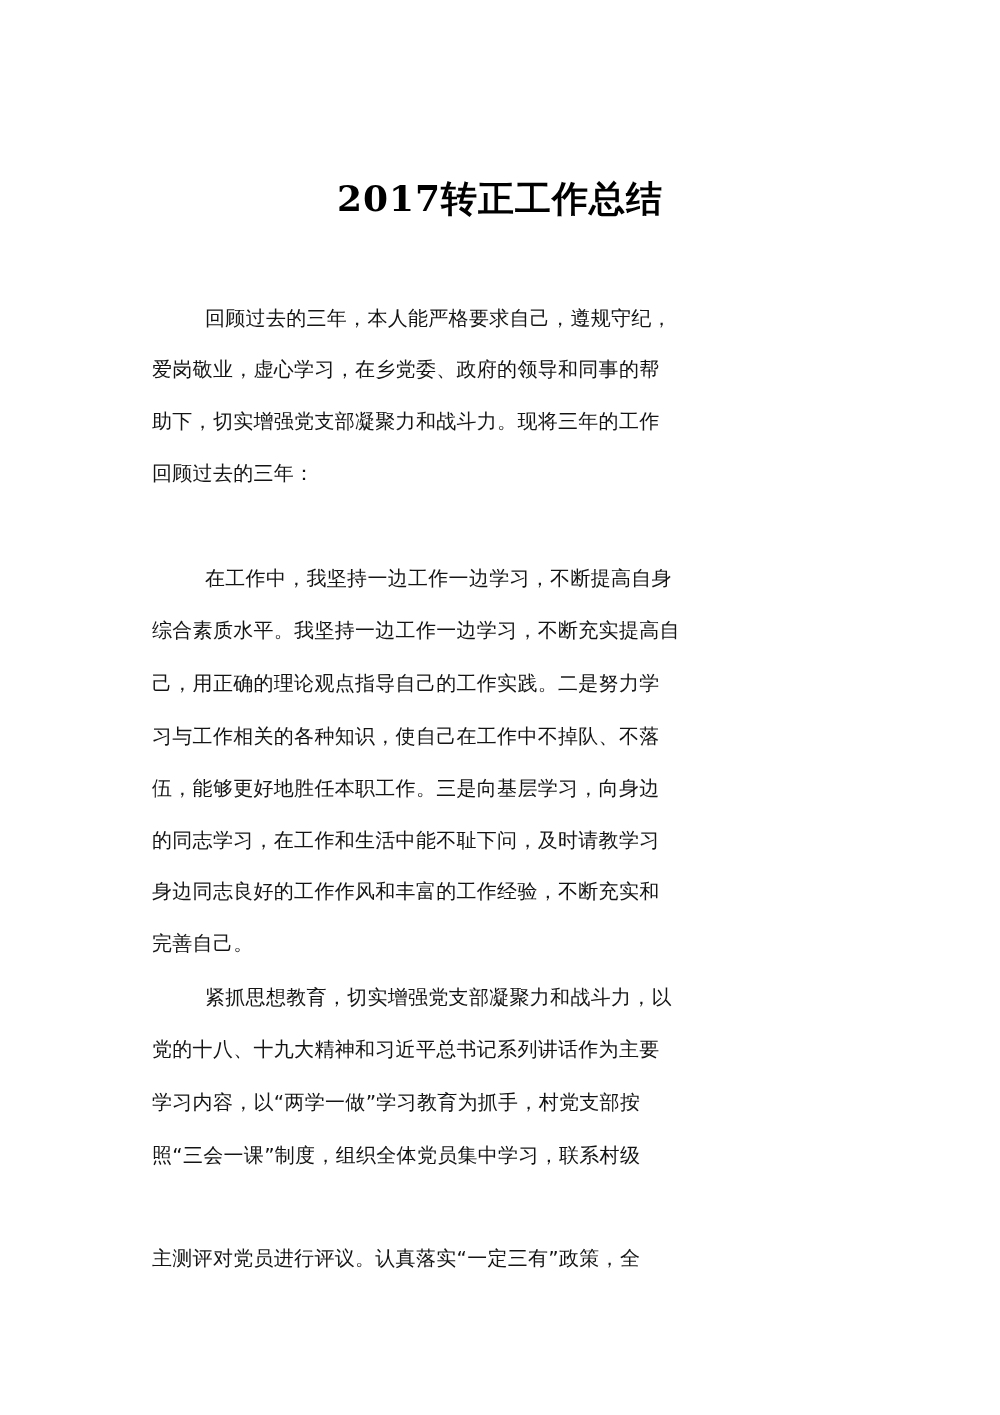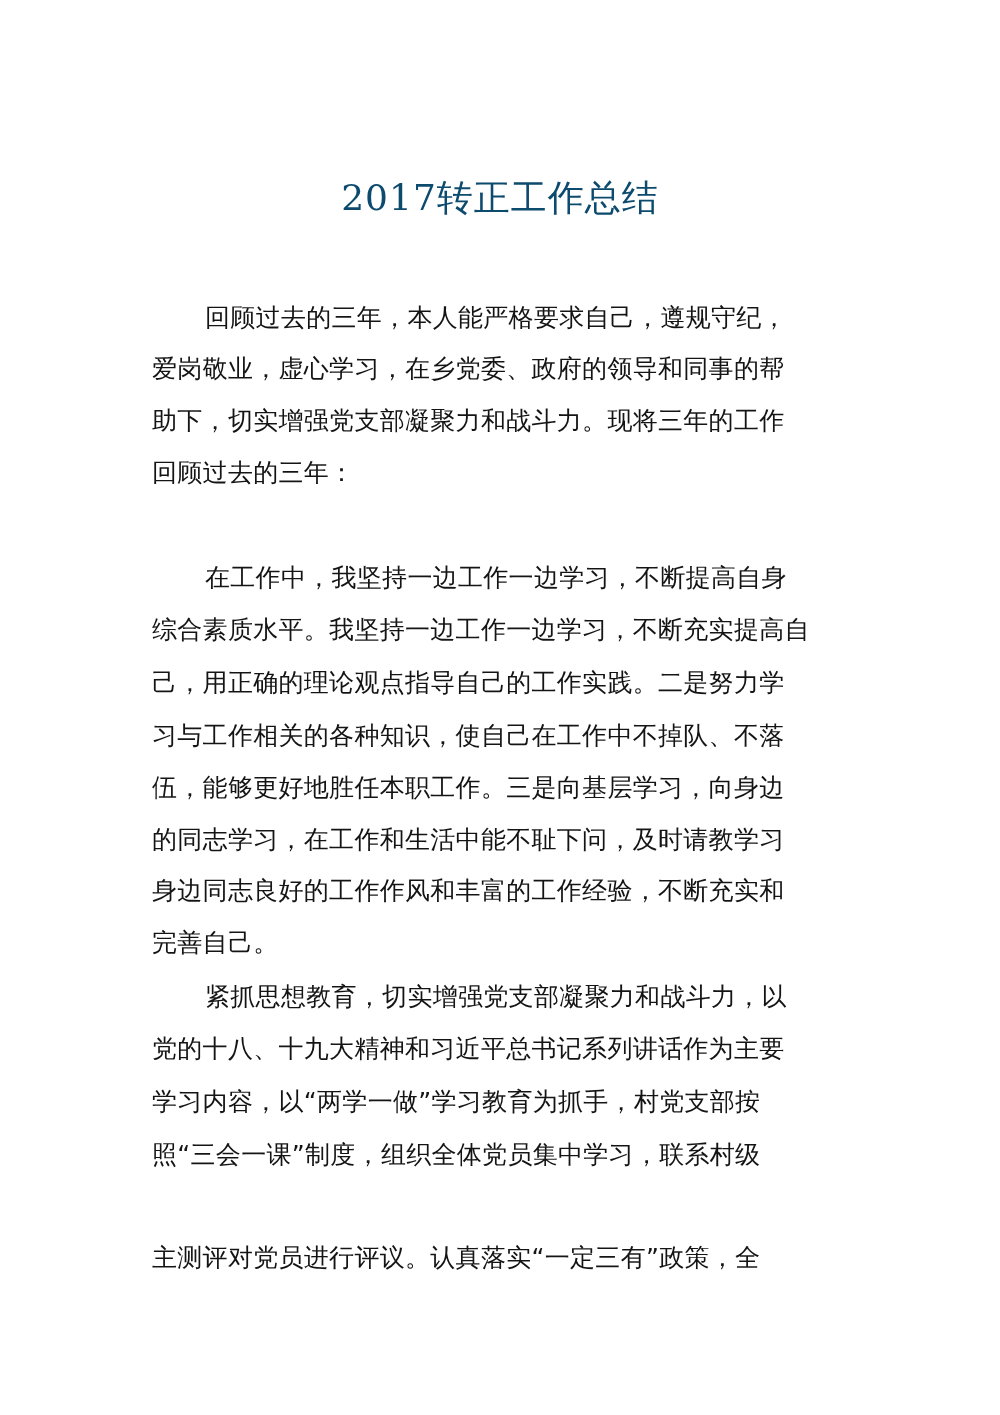--- a/index.html
+++ b/index.html
@@ -1,26 +1,26 @@
 <!DOCTYPE html>
 <html><head>
   <meta charset="utf-8">
   <style>
     html, body { margin: 0; padding: 0; background: #ffffff; }
     body { width: 1000px; height: 1415px; position: relative; overflow: hidden; color: #111; }
     .page { position: absolute; left: 0; top: 0; width: 1000px; height: 1415px; background: #fff; }
     .title {
       position: absolute; left: 0; width: 1000px; top: 176px; text-align: center;
       font-family: "DejaVu Serif", "Liberation Serif", serif;
-      font-weight: normal; font-size: 36px; line-height: 44px; color: #0c4a6e; letter-spacing: 1px;
+      font-weight: bold; font-size: 36px; line-height: 44px; color: #000000; letter-spacing: 1px;
     }
     .line {
       position: absolute; left: 152px; width: 700px; white-space: nowrap;
       font-family: "DejaVu Sans", "Liberation Sans", sans-serif;
-      font-size: 25px; line-height: 34px; color: #141414; letter-spacing: 0.3px;
+      font-size: 20px; line-height: 34px; color: #141414; letter-spacing: 0.3px;
     }
     .line.indent { left: 205px; }
   </style>
 </head>
 <body>
 
 <div class="page">
   <div class="title">2017转正工作总结</div>
 
   <div class="line indent" style="top:301px">回顾过去的三年，本人能严格要求自己，遵规守纪，</div>

